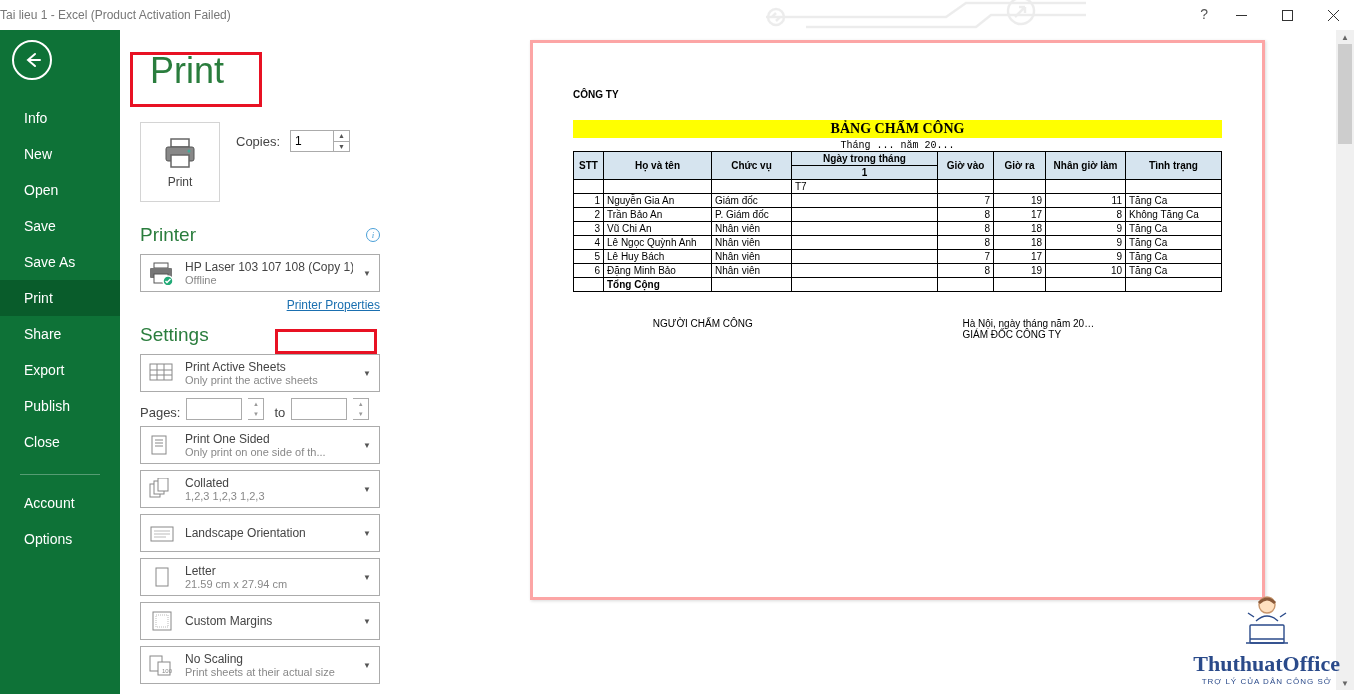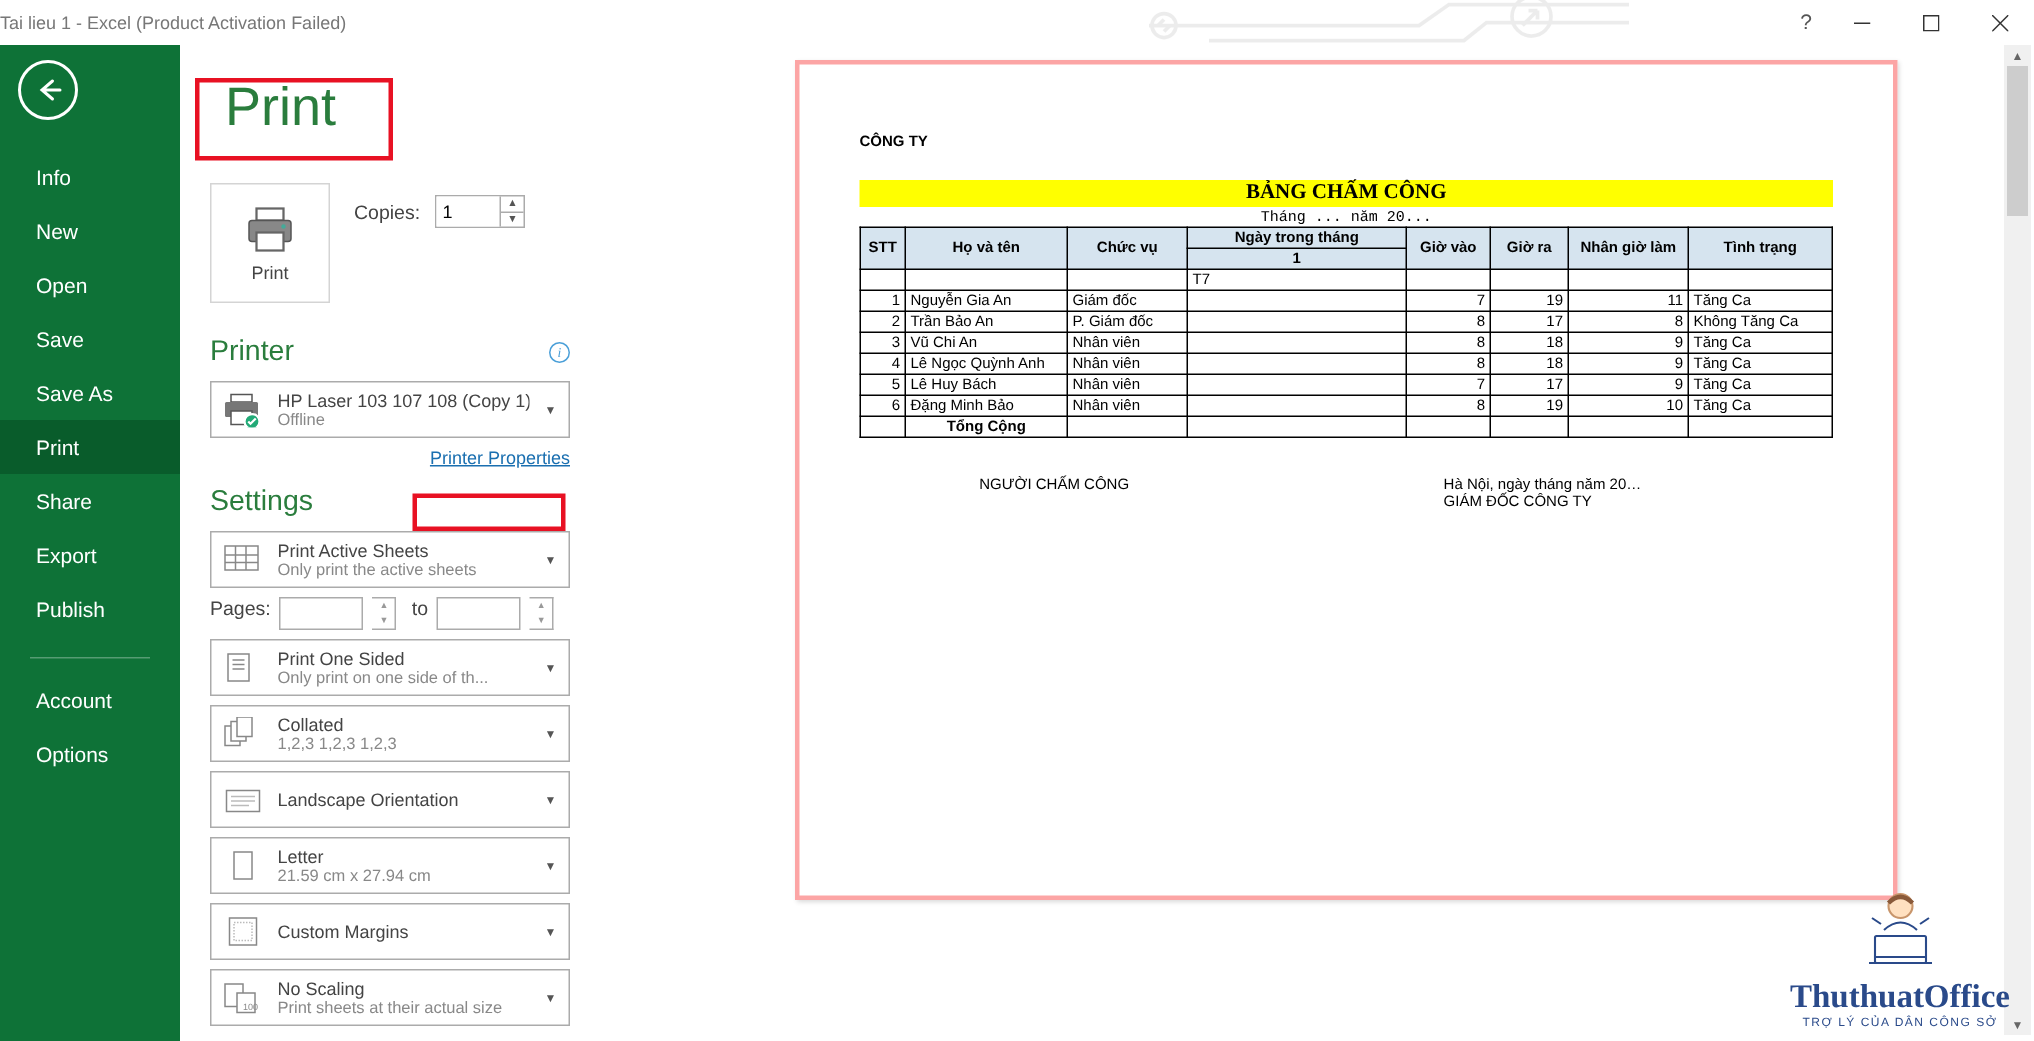--- a/index.html
+++ b/index.html
@@ -44,40 +44,40 @@
 
 .dropdown { border:1px solid #ababab; background:#fff; display:flex; align-items:center; padding:4px 6px; gap:8px; margin-bottom:6px; cursor:pointer; position:relative; min-height:36px; }
 .dropdown .dd-icon { width:30px; height:28px; display:flex; align-items:center; justify-content:center; flex-shrink:0; }
 .dropdown .dd-text { flex:1; display:flex; flex-direction:column; overflow:hidden; }
 .dropdown .dd-text .primary { font-size:12px; color:#444; white-space:nowrap; }
 .dropdown .dd-text .secondary { font-size:11px; color:#888; white-space:nowrap; overflow:hidden; text-overflow:ellipsis; }
 .dropdown .dd-arrow { font-size:8px; color:#555; padding:0 2px; }
 
 .link-text { font-size:12px; color:#1a6fb0; text-align:right; cursor:pointer; margin-bottom:12px; text-decoration:underline; }
 
-.pages-row { display:flex; align-items:flex-start; gap:6px; margin-bottom:6px; }
+.pages-row { display:flex; align-items:flex-end; gap:6px; margin-bottom:6px; }
 .pages-row .lbl { font-size:13px; color:#444; }
 .pages-row input { width:56px; height:22px; border:1px solid #ababab; font-size:12px; padding:0 4px; }
 .pages-row .tinyspins { width:16px; height:22px; border:1px solid #ababab; border-left:none; display:flex; flex-direction:column; margin-right:4px; }
 .pages-row .tinyspins div { flex:1; font-size:6px; display:flex; align-items:center; justify-content:center; color:#999; }
 
 .preview-area { flex:1; background:#fff; display:flex; position:relative; padding:10px 10px 0 130px; }
 .preview-page { width:735px; height:560px; background:#fff; border:3px solid #fca5a5; box-shadow:1px 1px 3px rgba(0,0,0,0.15); padding:46px 40px; position:relative; }
 .scrollbar { width:18px; position:absolute; right:2px; top:0; bottom:4px; background:#f0f0f0; }
 .scrollbar .thumb { position:absolute; top:14px; left:2px; right:2px; height:100px; background:#cdcdcd; }
 .scrollbar .arr { position:absolute; left:0; right:0; height:14px; display:flex; align-items:center; justify-content:center; font-size:8px; color:#666; }
 
 .doc-company { font-size:10px; font-weight:bold; }
 .doc-title-band { background:#ffff00; text-align:center; font-weight:bold; font-size:14px; padding:1px 16px; margin-top:20px; font-family:'Times New Roman',serif; }
 .doc-subtitle { text-align:center; font-size:10px; margin:2px 0 0; font-family:Liberation Mono, monospace; }
 table.doc-table { border-collapse:collapse; width:100%; font-family:'Times New Roman',serif; font-size:10px; }
 table.doc-table th, table.doc-table td { border:1px solid #000; padding:1px 3px; }
 table.doc-table th { background:#d6e4ef; font-weight:bold; text-align:center; }
 table.doc-table td.num { text-align:right; }
-table.doc-table td.ctr { text-align:center; }
+table.doc-table td.ctr { }
 .doc-foot { display:flex; justify-content:space-between; margin-top:26px; font-size:10px; font-family:'Times New Roman',serif; }
 .doc-foot .r { text-align:left; }
 
 .watermark { position:absolute; right:16px; bottom:8px; text-align:center; }
 .watermark .big { font-size:22px; font-weight:600; color:#2a4a8a; font-family:Georgia,serif; }
 .watermark .small { font-size:8px; color:#2a4a8a; letter-spacing:1px; }
 </style>
 </head>
 <body>
 
@@ -123,20 +123,21 @@
     </div>
     <div class="sidebar-item">Info</div>
     <div class="sidebar-item">New</div>
     <div class="sidebar-item">Open</div>
     <div class="sidebar-item">Save</div>
     <div class="sidebar-item">Save As</div>
     <div class="sidebar-item active">Print</div>
     <div class="sidebar-item">Share</div>
     <div class="sidebar-item">Export</div>
     <div class="sidebar-item">Publish</div>
+    <div class="sidebar-item">Close</div>
     <div class="sidebar-sep"></div>
     <div class="sidebar-item">Account</div>
     <div class="sidebar-item">Options</div>
   </div>
 
   <div class="main">
     <div class="print-panel">
       <div class="red-box rb-title"></div>
       <h1 class="print-heading">Print</h1>
 

